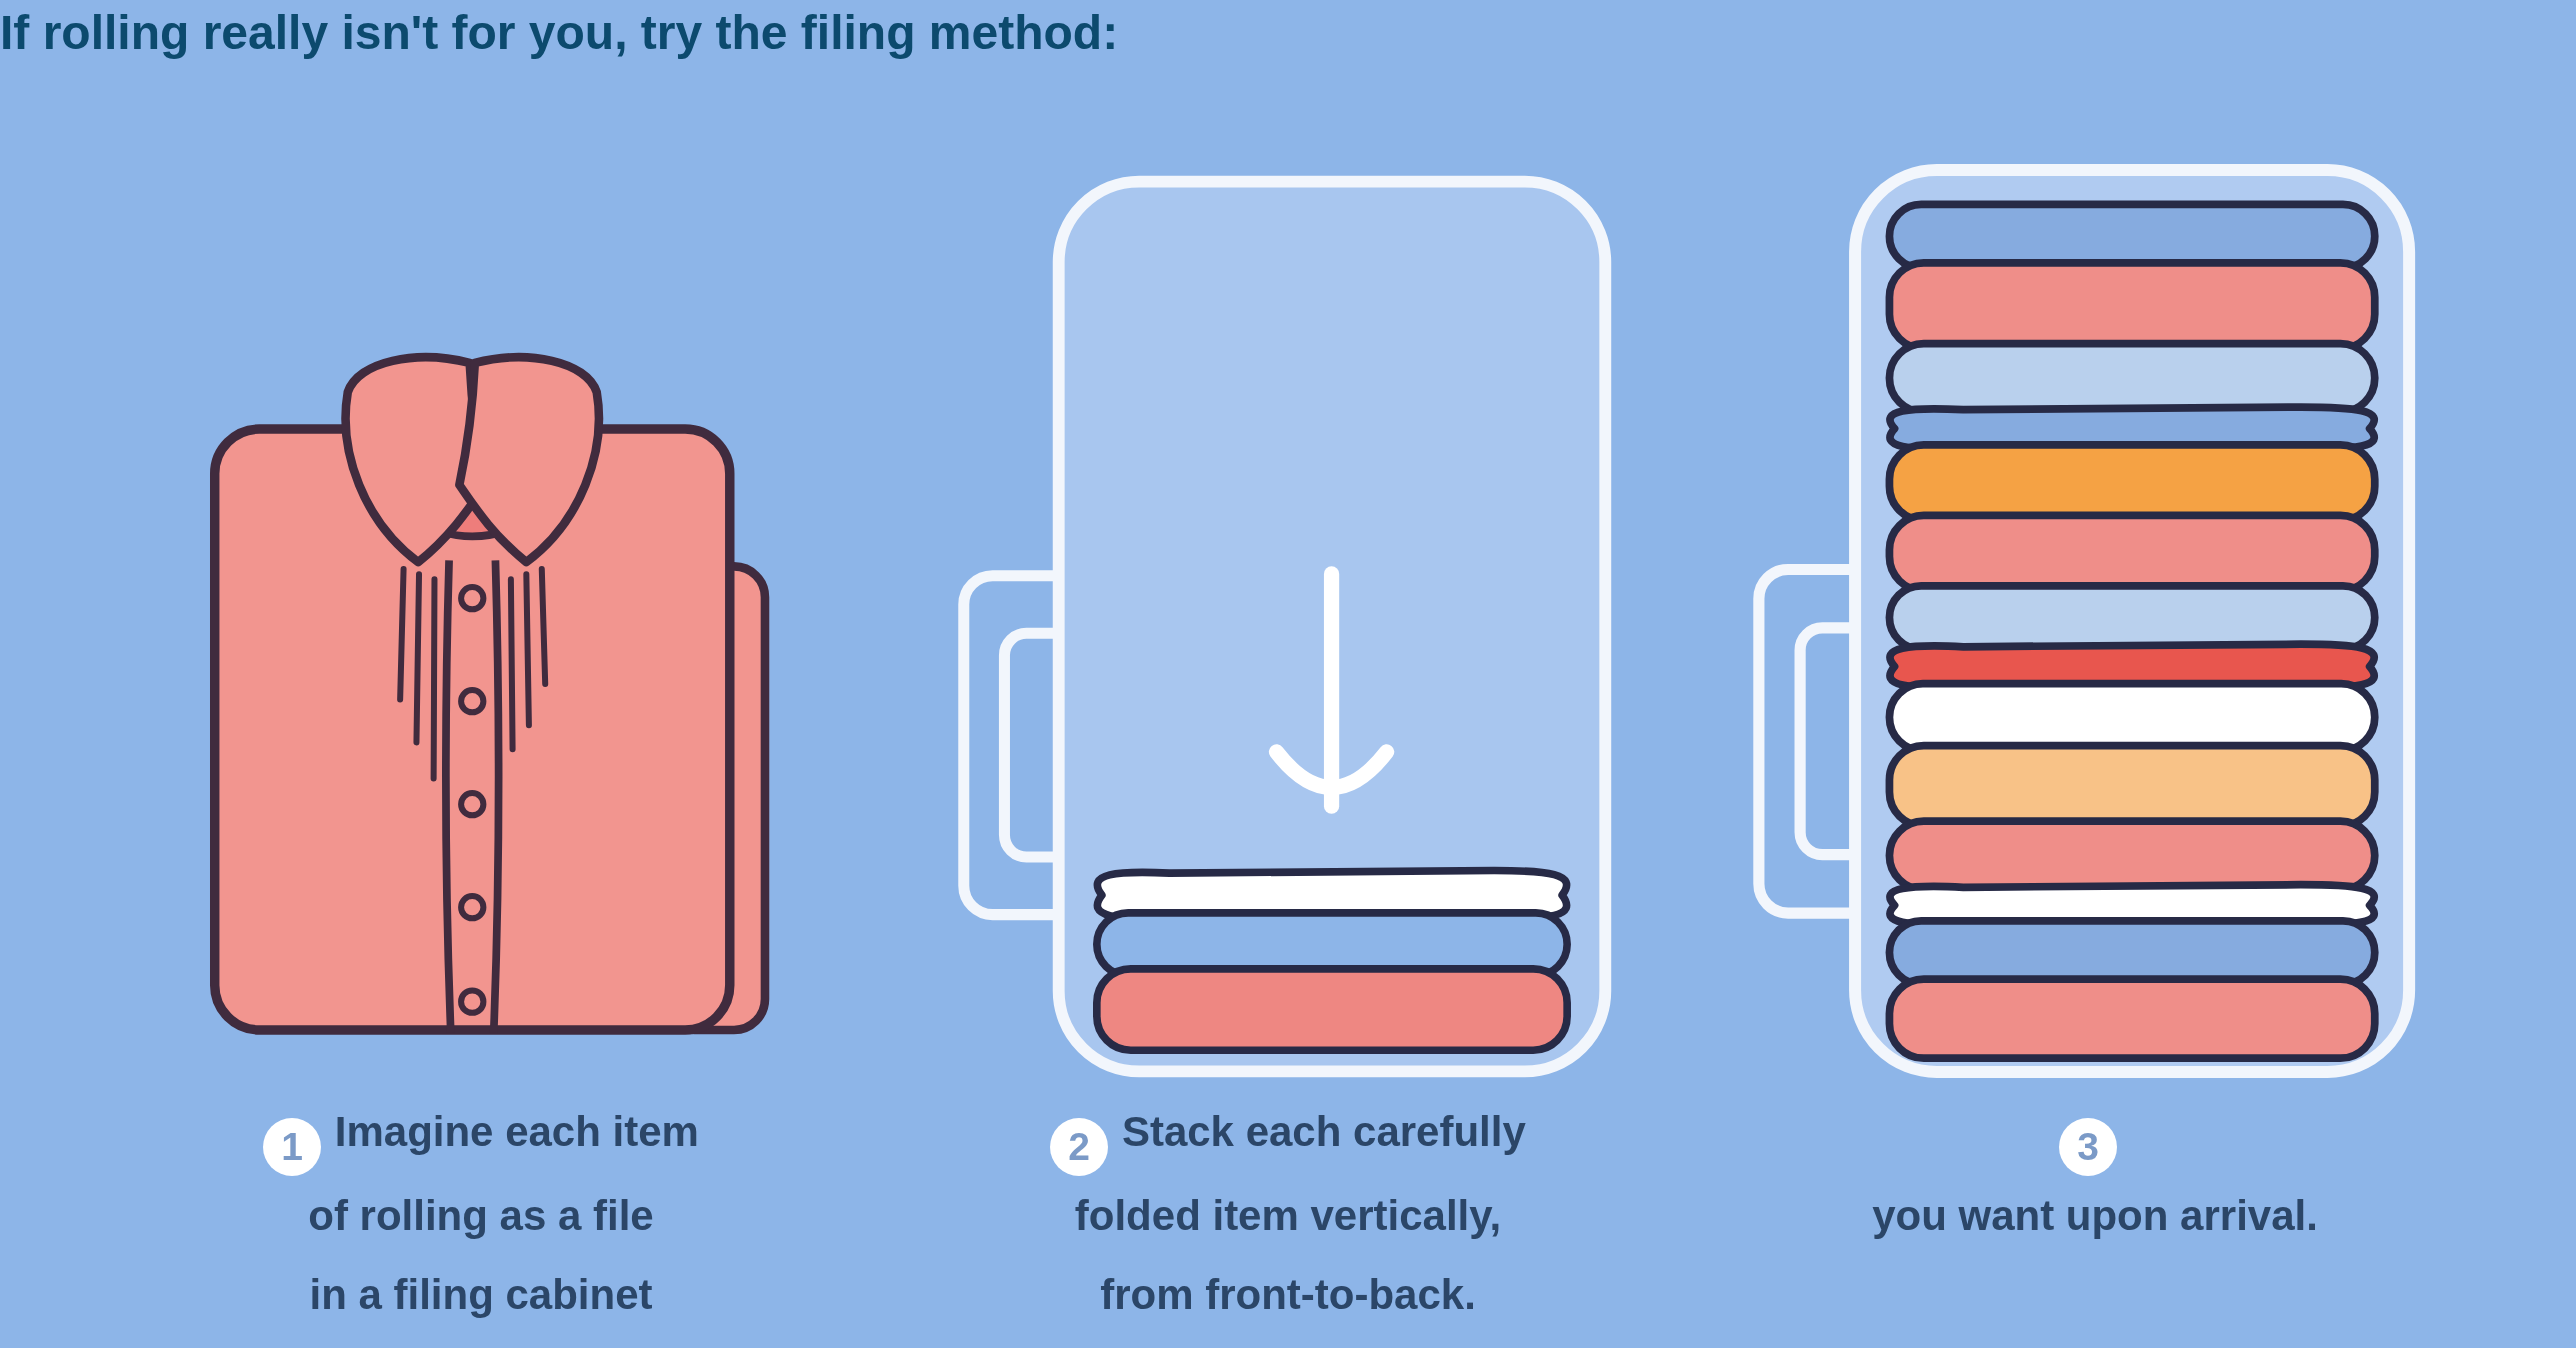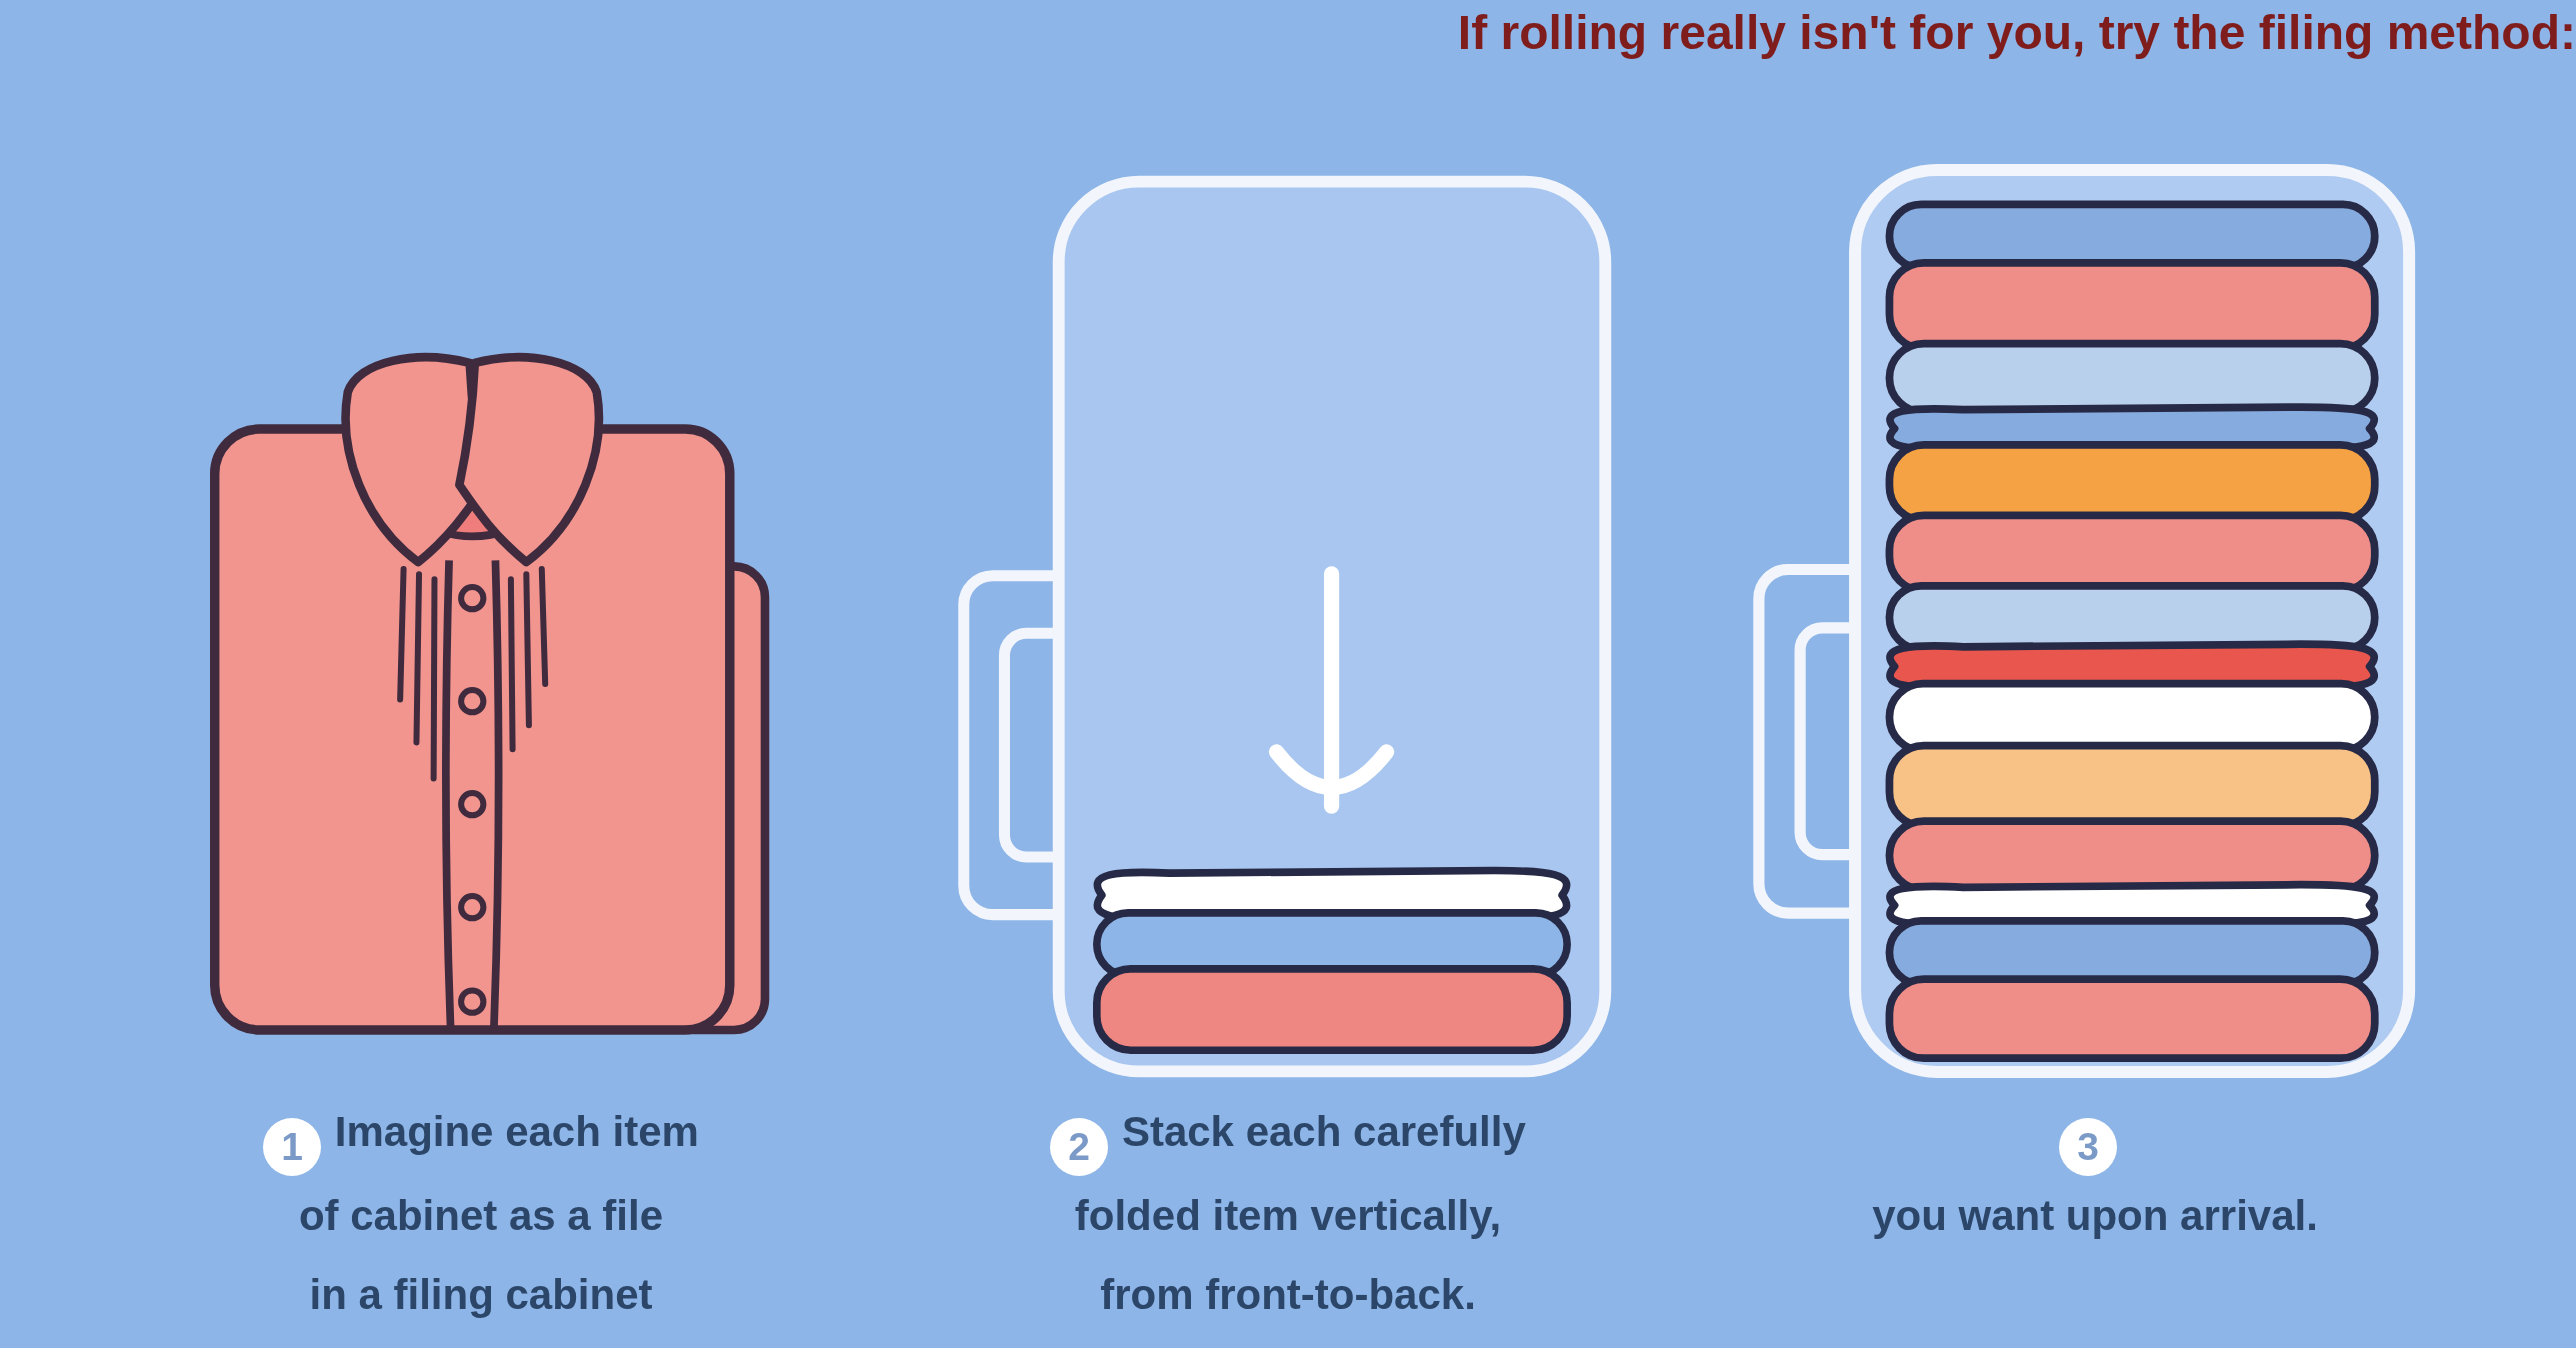--- a/index.html
+++ b/index.html
@@ -5,23 +5,23 @@
   html,body{margin:0;padding:0;}
   body{
     width:2576px;height:1349px;
     background:#8db5e8;
     font-family:"Liberation Sans", sans-serif;
     position:relative;overflow:hidden;
   }
   .canvas{position:absolute;inset:0;}
   .title{
     position:absolute;top:5.2px;left:0;right:0;
-    text-align:right;
+    text-align:left;
     font-size:48px;font-weight:bold;
-    color:#7f1d1d;
+    color:#0c4a6e;
     letter-spacing:0px;
   }
   .panel{position:absolute;}
   .panel svg{display:block;width:100%;height:100%;overflow:visible;}
   .panel-shirt{left:193px;top:296px;width:610px;height:764px;}
   .panel-s2{left:957px;top:163px;width:661px;height:927px;}
   .panel-s3{left:1752px;top:155px;width:670px;height:932px;}
   .caption{
     position:absolute;top:1092px;width:790px;
     text-align:center;
@@ -150,21 +150,21 @@
           <rect x="160" y="889" width="565" height="74" rx="37" ry="37" fill="#86abdf" stroke="#272a46" stroke-width="9" stroke-linejoin="round"></rect>
           <rect x="160" y="957" width="565" height="92" rx="40" ry="40" fill="#ef8e89" stroke="#272a46" stroke-width="9" stroke-linejoin="round"></rect>
         </g>
     </svg>
   </div>
 
   <div class="caption caption-1">
     <div><span class="badge">
           <span>1</span>
         </span><span>Imagine each item</span></div>
-    <div>of cabinet as a file</div>
+    <div>of rolling as a file</div>
     <div>in a filing cabinet</div>
   </div>
 
   <div class="caption caption-2">
     <div><span class="badge">
           <span>2</span>
         </span><span>Stack each carefully</span></div>
     <div>folded item vertically,</div>
     <div>from front-to-back.</div>
   </div>

